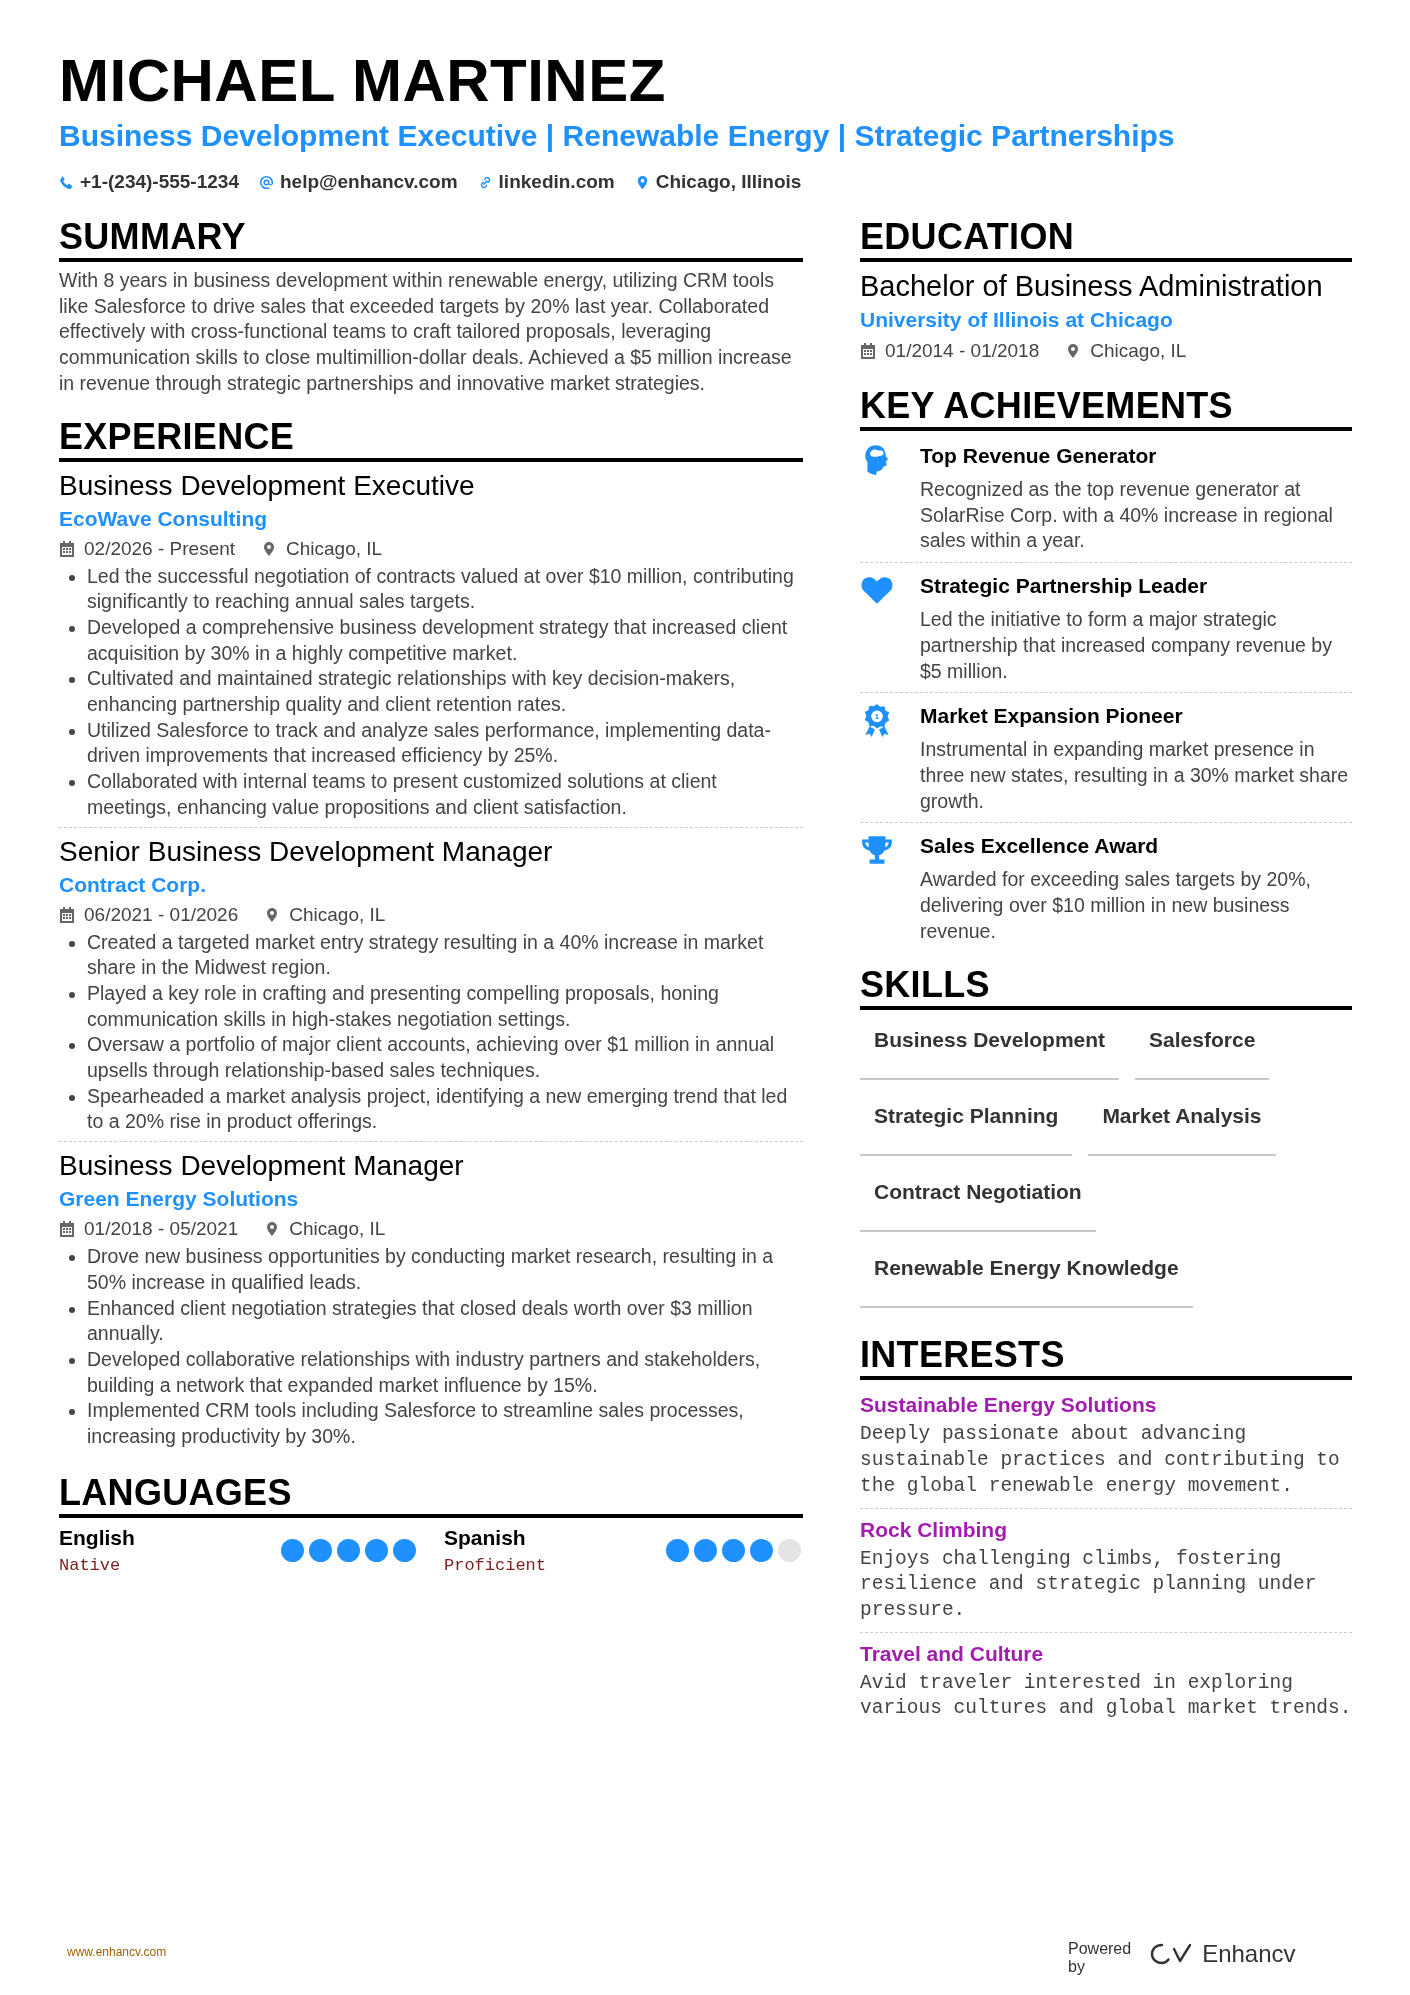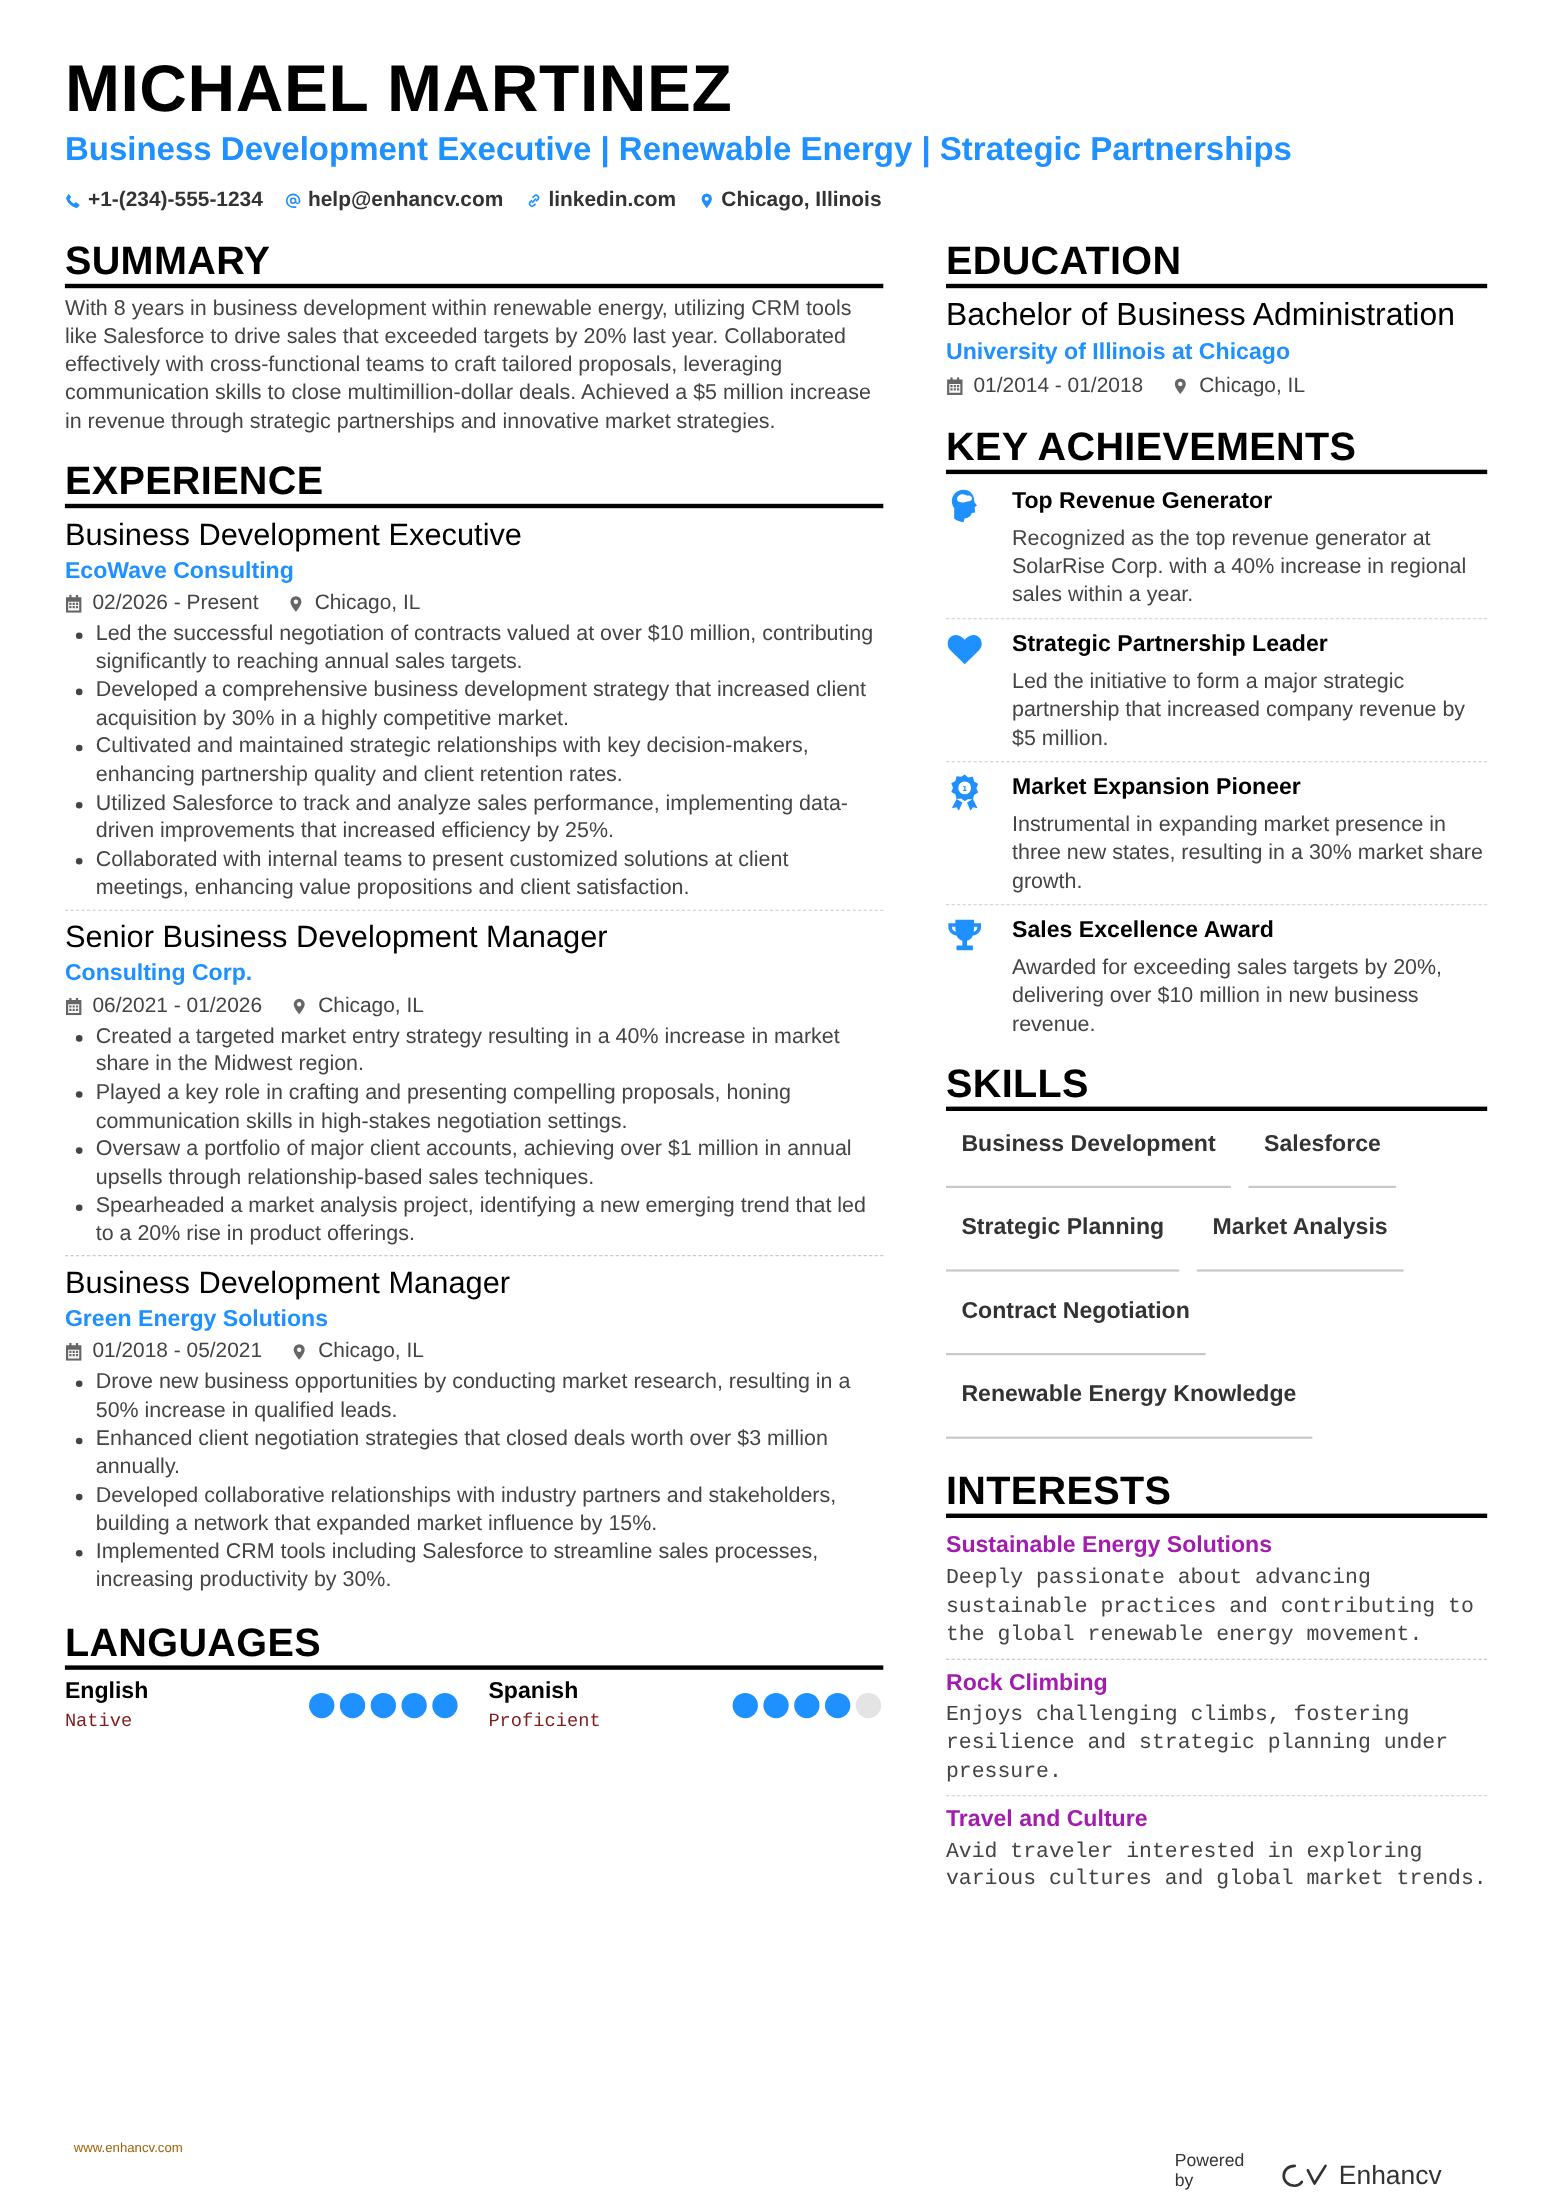--- a/index.html
+++ b/index.html
@@ -59,22 +59,22 @@
   .skills { display: flex; flex-wrap: wrap; column-gap: 16px; row-gap: 14px; margin-top: 8px; }
   .skill { font-size: 21px; font-weight: 700; color: #333; padding: 8px 14px 24px;
            border-bottom: 2px solid #c8c8c8; line-height: 28px; }
 
   .interest { padding: 4px 0 8px; }
   .interest + .interest { border-top: 1.5px dashed #ccc; padding-top: 6px; }
   .int-title { font-size: 21px; font-weight: 700; color: #a21caf; line-height: 30px; margin-bottom: 2px; }
   .int-desc { font-size: 19.5px; line-height: 25.7px; color: #444; font-family: Liberation Mono, monospace; }
 
   .footer-left { position: absolute; left: 67px; top: 1945px; font-size: 12px; color: #a16207; }
-  .footer-right { position: absolute; left: 1068px; top: 1940px; display: flex; align-items: flex-end; gap: 32px;
-                  font-size: 16px; color: #333; margin-top: 16px; }
+  .footer-right { position: absolute; left: 1068px; top: 1940px; display: flex; align-items: flex-start; gap: 17px;
+                  font-size: 16px; color: #333; }
   .brand { display: flex; align-items: center; gap: 8px; font-size: 24px; color: #333; }
   .brand svg { width: 46px; height: 26px; }
 </style>
 </head>
 <body>
 
 <div class="page">
 
   <div class="name">MICHAEL MARTINEZ</div>
   <div class="subtitle">Business Development Executive | Renewable Energy | Strategic Partnerships</div>
@@ -137,21 +137,21 @@
           <li>Led the successful negotiation of contracts valued at over $10 million, contributing significantly to reaching annual sales targets.</li>
           <li>Developed a comprehensive business development strategy that increased client acquisition by 30% in a highly competitive market.</li>
           <li>Cultivated and maintained strategic relationships with key decision-makers, enhancing partnership quality and client retention rates.</li>
           <li>Utilized Salesforce to track and analyze sales performance, implementing data-driven improvements that increased efficiency by 25%.</li>
           <li>Collaborated with internal teams to present customized solutions at client meetings, enhancing value propositions and client satisfaction.</li>
         </ul>
       </div>
 
       <div class="job">
         <div class="job-title">Senior Business Development Manager</div>
-        <div class="company">Consulting Corp.</div>
+        <div class="company">Contract Corp.</div>
         <div class="meta">
           <span class="meta-item">
             <svg viewBox="0 0 16 16">
                 <path d="M4 0h2v2h4V0h2v2h3v14H1V2h3V0zm-1 6v8h10V6H3zm1 1h2v2H4V7zm3 0h2v2H7V7zm3 0h2v2h-2V7zM4 10h2v2H4v-2zm3 0h2v2H7v-2zm3 0h2v2h-2v-2z"></path>
               </svg>
             <span>06/2021 - 01/2026</span>
           </span>
           <span class="meta-item">
             <svg viewBox="0 0 16 16">
                 <path d="M8 1a5 5 0 00-5 5c0 3.6 5 9 5 9s5-5.4 5-9a5 5 0 00-5-5zm0 7a2 2 0 110-4 2 2 0 010 4z"></path>

